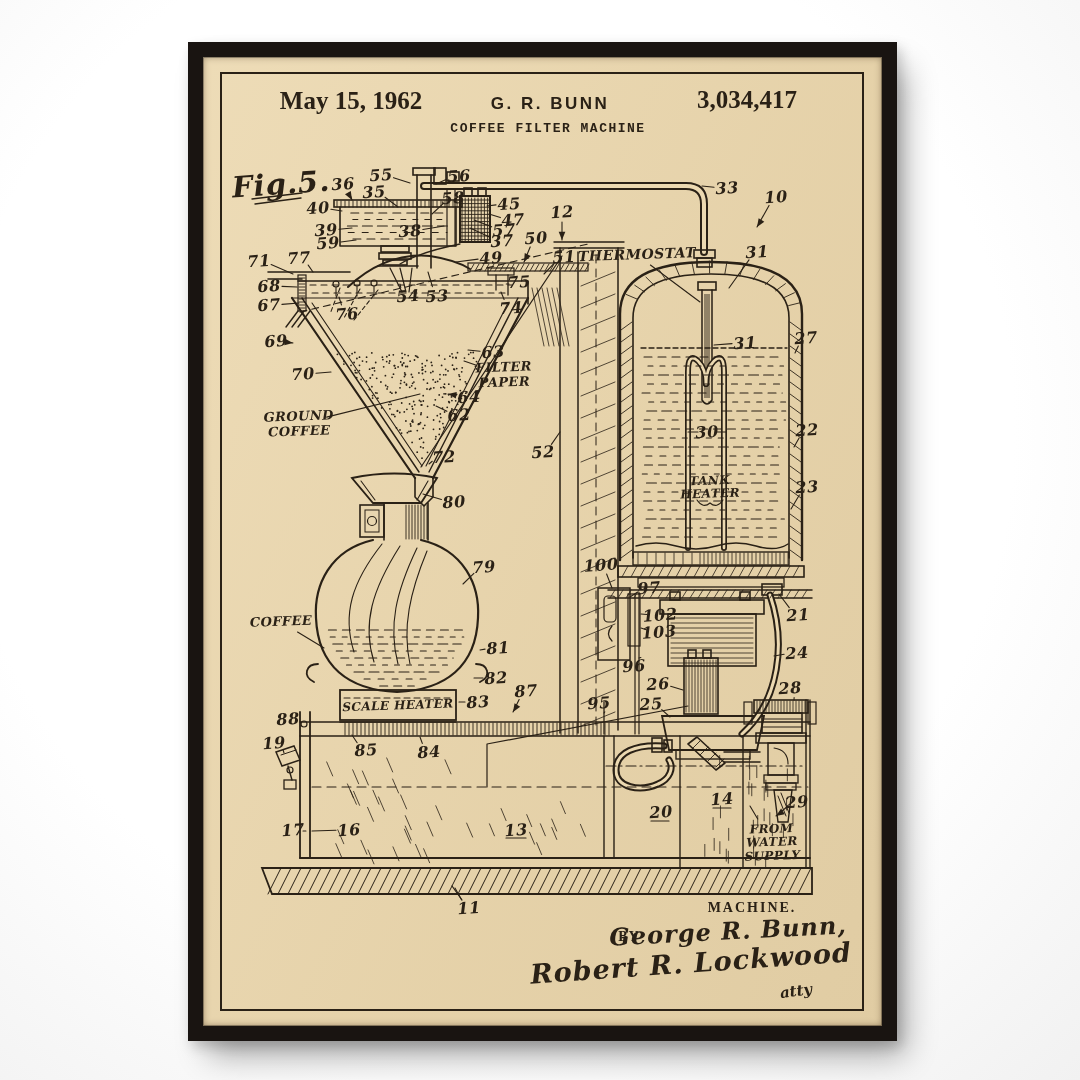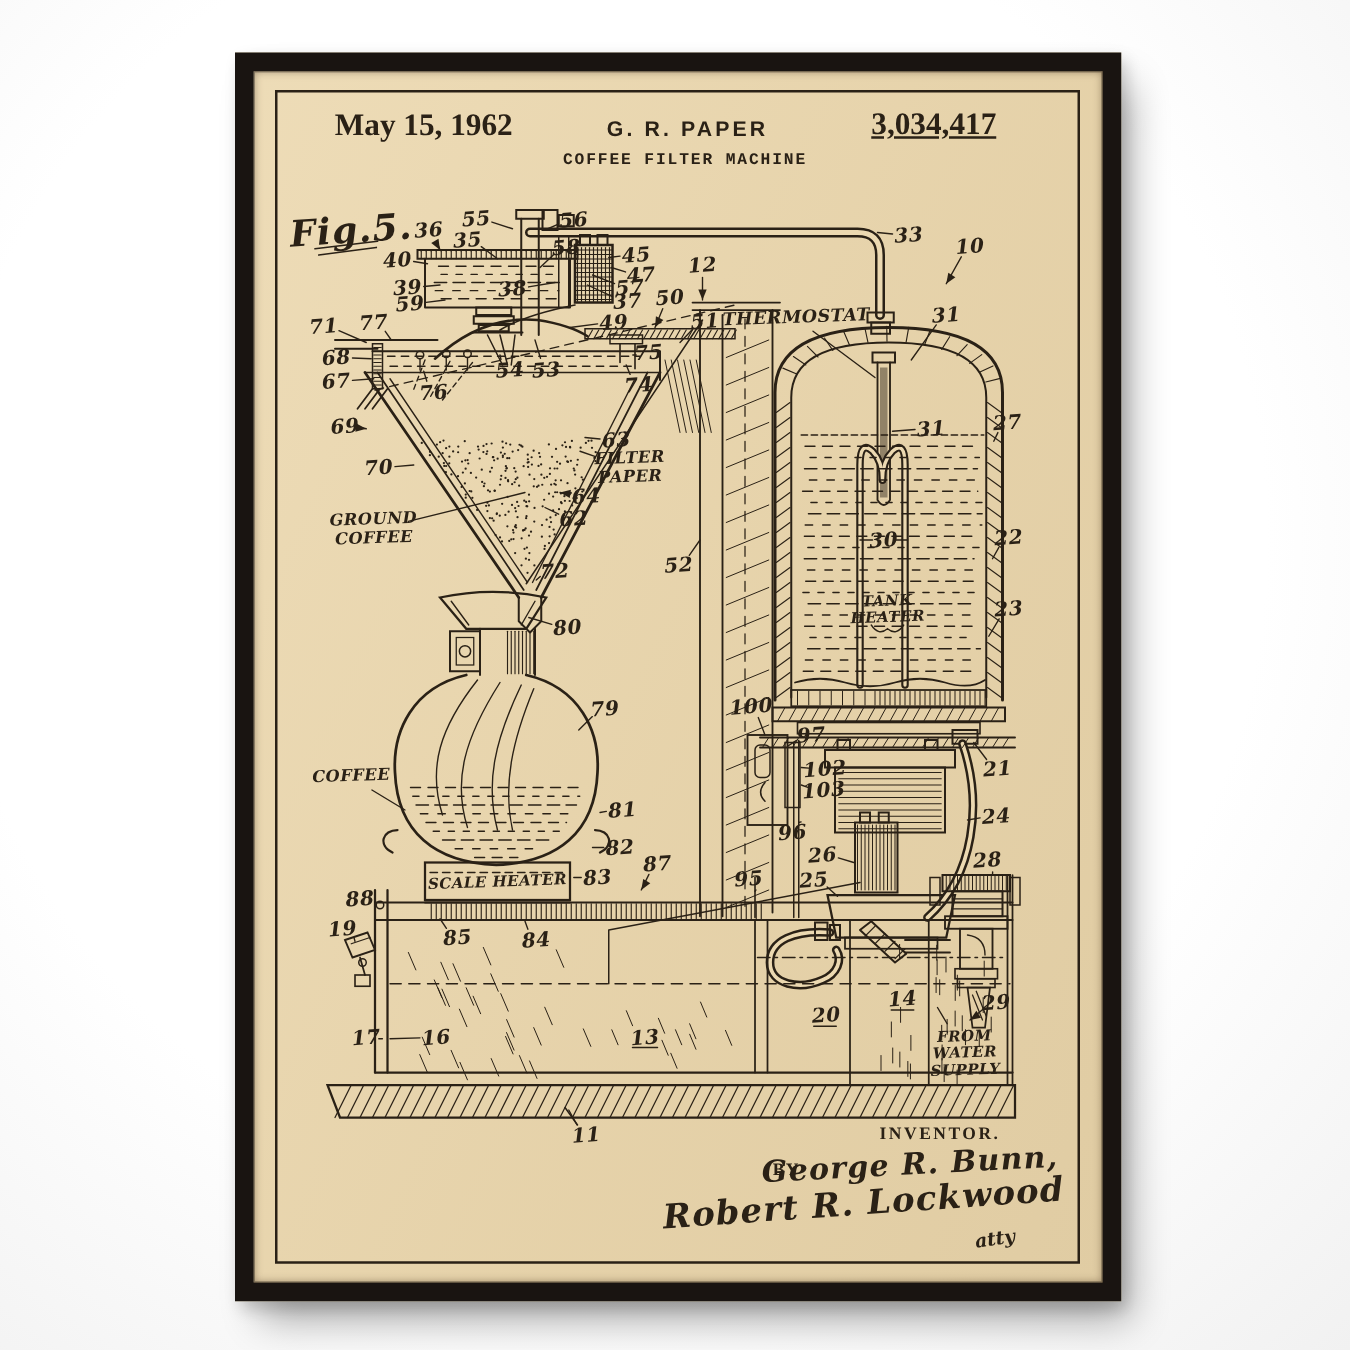--- a/index.html
+++ b/index.html
@@ -17,23 +17,23 @@
   .print-border{position:absolute;left:17px;top:15px;width:640px;height:935px;
          border:2px solid var(--ink);}
   #art{position:absolute;left:0;top:0;width:1080px;height:1080px;}
   #labels{position:absolute;left:0;top:0;width:1080px;height:1080px;pointer-events:none;}
   .pn{position:absolute;transform:translate(-50%,-50%) rotate(-4deg);
       font:italic 600 16px "DejaVu Serif", serif;color:var(--ink);letter-spacing:.5px;white-space:nowrap;}
   .tl{position:absolute;transform:translate(-50%,-50%) rotate(-2deg);
       font:italic 700 13px "DejaVu Serif", serif;color:var(--ink);letter-spacing:.4px;
       white-space:pre-line;line-height:1.12;text-align:center;}
   .abs{position:absolute;transform:translate(-50%,-50%);color:var(--ink);white-space:nowrap;}
-  .h-date{font:bold 25px "Liberation Serif", serif;}
+  .h-date{font:bold 25px "Liberation Serif", serif;margin-left:12px;}
   .h-name{font:bold 17px "Liberation Sans", sans-serif;letter-spacing:2.5px;}
-  .h-number{font:bold 25px "Liberation Serif", serif;text-decoration:underline;}
+  .h-number{font:bold 25px "Liberation Serif", serif;}
   .h-title{font:bold 13px "Liberation Mono", "DejaVu Sans Mono", monospace;letter-spacing:1.5px;}
   .fig-label{font:italic 600 29px "DejaVu Serif", serif;letter-spacing:1px;transform:translate(-50%,-50%) rotate(-4deg);}
   .f-caption{font:600 14px "Liberation Serif", serif;letter-spacing:2px;}
   .f-sig1{font:italic 600 24px "DejaVu Serif", serif;transform:translate(-50%,-50%) rotate(-3deg);letter-spacing:1px;}
   .f-by{font:bold 14px "Liberation Serif", serif;letter-spacing:1px;}
   .f-sig2{font:italic 600 27px "DejaVu Serif", serif;transform:translate(-50%,-50%) rotate(-4deg);letter-spacing:1px;}
   .f-atty{font:italic 600 15px "DejaVu Serif", serif;transform:translate(-50%,-50%) rotate(-8deg);}
 </style>
 </head>
 <body>
@@ -1045,25 +1045,25 @@
       <line x1="650.4042553191489" y1="265" x2="700" y2="302" stroke="#2a2116" stroke-width="1.1"></line>
       <line x1="476.4" y1="365.34" x2="464" y2="361" stroke="#2a2116" stroke-width="1.1"></line>
       <line x1="326.6" y1="417.1570247933884" x2="420" y2="394" stroke="#2a2116" stroke-width="1.1"></line>
       <line x1="297.53846153846155" y1="632" x2="324" y2="648" stroke="#2a2116" stroke-width="1.1"></line>
       <line x1="757.7297297297297" y1="819" x2="750" y2="806" stroke="#2a2116" stroke-width="1.1"></line>
     </g>
 </svg>
 
 <div id="labels">
   <div class="abs h-date" style="left:339px;top:101px">May 15, 1962</div>
-  <div class="abs h-name" style="left:550px;top:104px">G. R. PAPER</div>
+  <div class="abs h-name" style="left:550px;top:104px">G. R. BUNN</div>
   <div class="abs h-number" style="left:747px;top:100px">3,034,417</div>
   <div class="abs h-title" style="left:548px;top:128px">COFFEE FILTER MACHINE</div>
   <div class="abs fig-label" style="left:281px;top:184px">Fig.5.</div>
-  <div class="abs f-caption" style="left:752px;top:908px">INVENTOR.</div>
+  <div class="abs f-caption" style="left:752px;top:908px">MACHINE.</div>
   <div class="abs f-sig1" style="left:728px;top:931px">George R. Bunn,</div>
   <div class="abs f-by" style="left:629px;top:937px">BY</div>
   <div class="abs f-sig2" style="left:691px;top:963px">Robert R. Lockwood</div>
   <div class="abs f-atty" style="left:796px;top:991px">atty</div>
 <span class="pn" style="left: 343px; top: 184px;">36</span>
     <span class="pn" style="left: 381px; top: 175px;">55</span>
     <span class="pn" style="left: 459px; top: 176px;">56</span>
     <span class="pn" style="left: 374px; top: 192px;">35</span>
     <span class="pn" style="left: 453px; top: 198px;">58</span>
     <span class="pn" style="left: 318px; top: 208px;">40</span>

